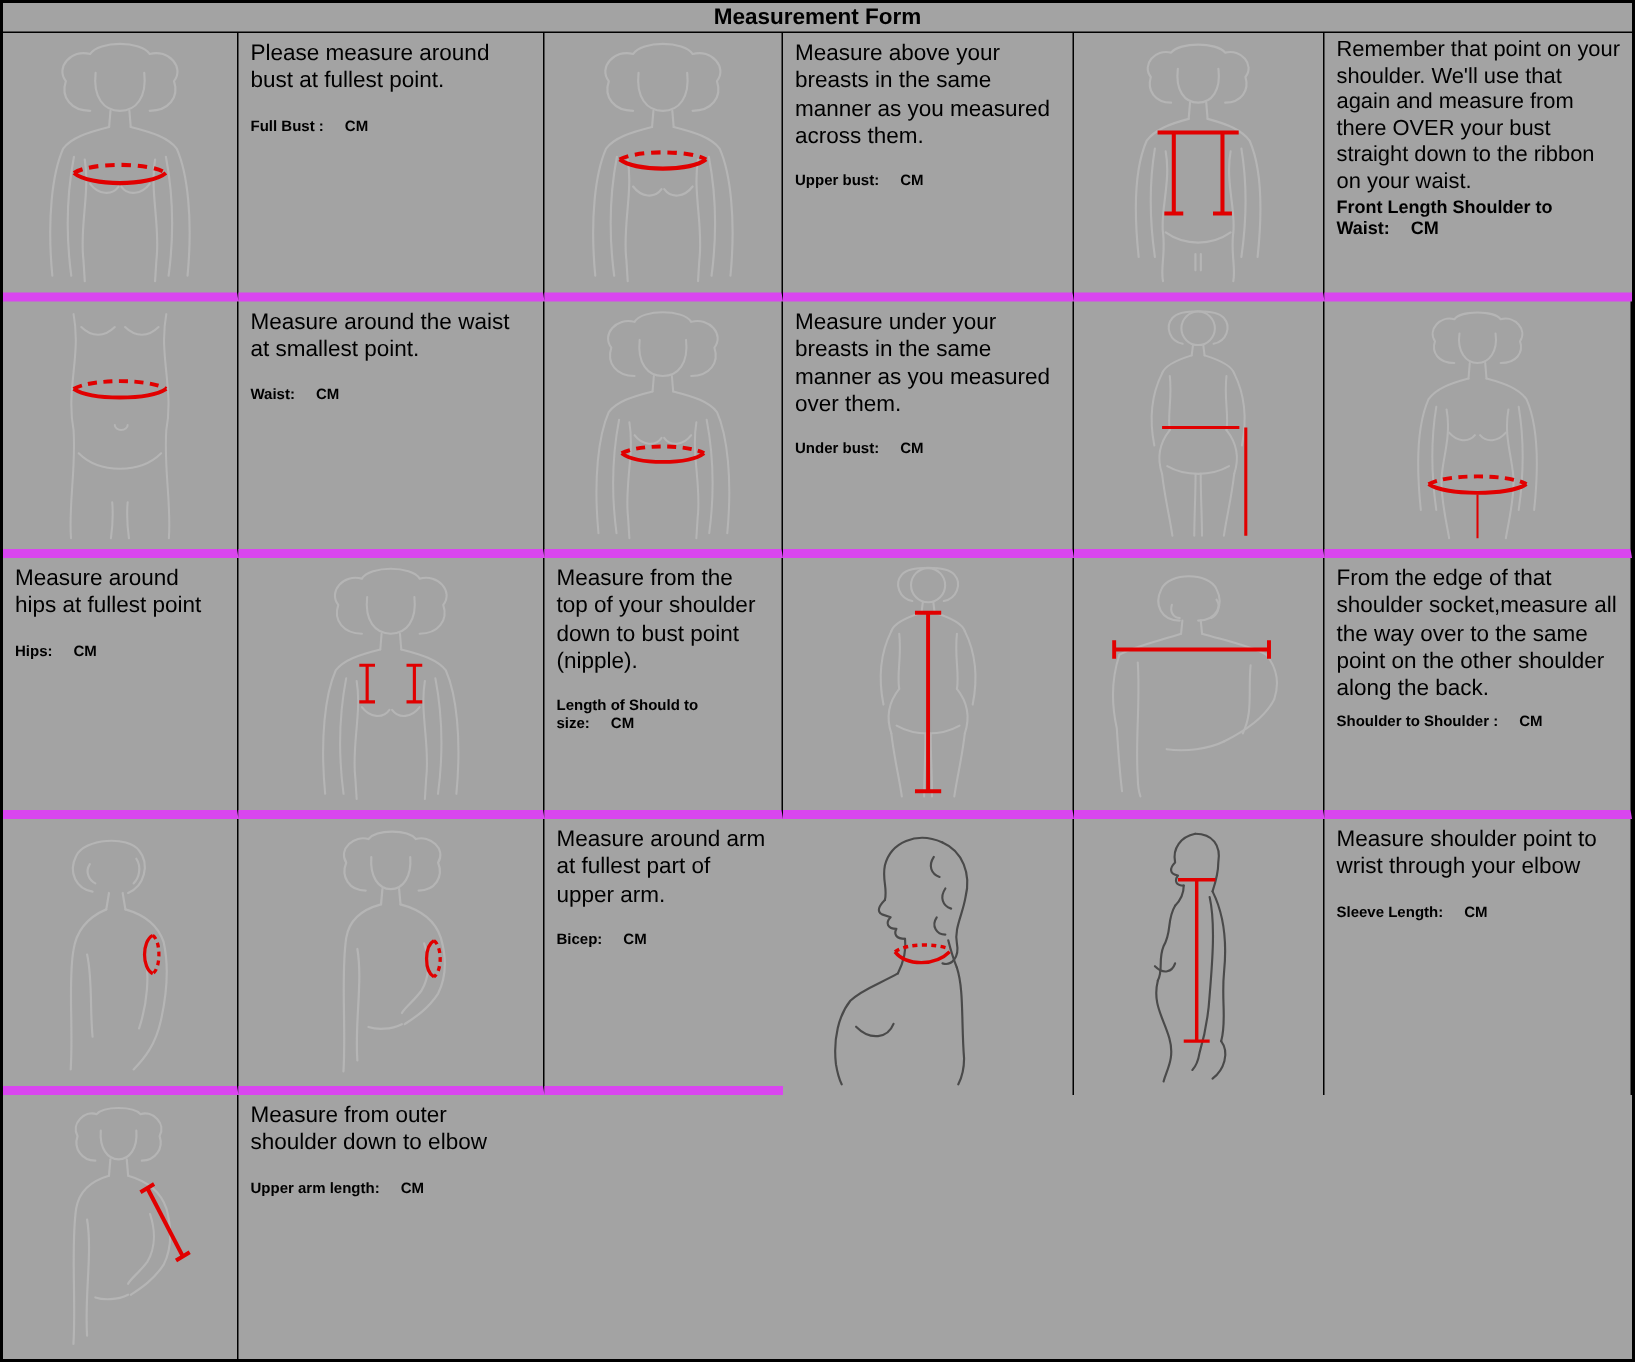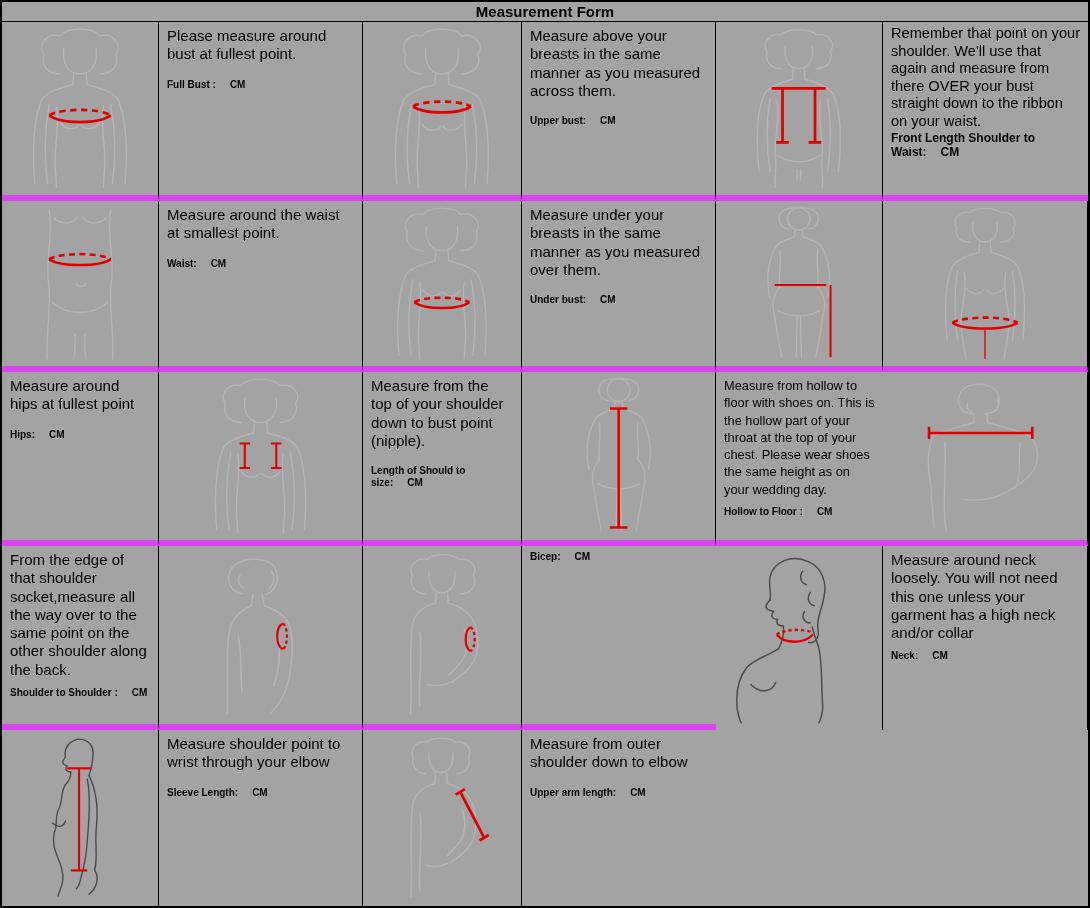--- a/index.html
+++ b/index.html
@@ -235,24 +235,20 @@
         <path d="M58,52 C60,70 56,82 58,94 M102,52 C100,70 104,82 102,94"></path>
         <path d="M58,94 C50,104 48,116 52,128 M102,94 C110,104 112,116 108,128"></path>
         <path d="M52,128 C54,146 58,162 60,176 M108,128 C106,146 102,162 100,176"></path>
         <path d="M78,128 C78,146 77,162 77,176 M82,128 C82,146 83,162 83,176"></path>
         <path d="M56,122 C70,130 90,130 104,122"></path>
       </g>
       <path class="red" d="M80,36 L80,172"></path>
       <path class="red" d="M70,36 L90,36 M70,172 L90,172"></path>
     </svg>
   </div>
-  <div class="cell tcell tight smalldesc lastcol">
-    <p class="desc">Measure from hollow to floor with shoes on. This is the hollow part of your throat at the top of your chest. Please wear shoes the same height as on your wedding day.</p>
-    <p class="label"><span>Hollow to Floor :</span><span class="unit">CM</span></p>
-  </div>
 
   <div class="cell fcell">
     <svg viewBox="0 0 160 180">
       <g class="sk">
         <path d="M66,42 C52,42 46,30 52,18 C58,5 88,5 94,18 C100,30 94,42 80,42"></path>
         <path d="M60,30 C58,36 62,40 66,40 M94,26 C98,32 94,38 90,40"></path>
         <path d="M68,42 L67,52 M82,42 L83,52"></path>
         <path d="M67,52 C48,58 30,62 20,68 M83,52 C104,58 122,62 132,68"></path>
         <path d="M20,68 C14,86 14,106 18,124 C19,140 20,156 22,172"></path>
         <path d="M132,68 C140,78 142,90 138,102 C130,118 112,128 100,134"></path>
@@ -295,44 +291,41 @@
         <path d="M87,56 C102,60 112,68 116,80 C120,94 120,108 114,120 C106,132 96,138 90,142"></path>
         <path d="M104,84 C108,96 108,108 102,118 C96,126 90,130 88,134"></path>
         <path d="M56,88 C60,112 54,140 56,168"></path>
         <path d="M88,142 C80,146 70,146 64,144"></path>
       </g>
       <path class="redm" d="M111,82 C104,86 104,104 111,108"></path>
       <path class="redm dashs" d="M111,82 C117,86 117,104 111,108"></path>
     </svg>
   </div>
   <div class="cell tcell lastcol">
+    <p class="desc">Measure around arm at fullest part of upper arm.</p>
     <p class="label"><span>Bicep:</span><span class="unit">CM</span></p>
   </div>
 
   <div class="cell fcell lastrow">
     <svg viewBox="0 0 160 180">
       <g class="skd">
         <path d="M90,10 C72,2 54,10 50,26 C48,36 52,42 50,50"></path>
         <path d="M50,50 C46,54 44,58 48,60 L54,62 C50,66 52,70 58,70 C56,74 58,77 64,77"></path>
         <path d="M90,10 C104,16 110,32 106,48 C104,60 98,70 100,80 C102,90 96,96 90,94"></path>
         <path d="M84,20 C80,26 82,32 88,34 M92,42 C88,48 90,54 96,56 M86,62 C82,68 86,74 92,74"></path>
         <path d="M64,77 C65,85 63,93 59,101"></path>
         <path d="M94,78 C96,86 98,92 100,97"></path>
         <path d="M59,101 C47,108 34,112 26,120 C18,130 14,146 16,164 C17,170 18,174 20,178"></path>
         <path d="M100,97 C105,112 103,136 105,160 C105,168 103,174 101,178"></path>
         <path d="M30,138 C40,148 52,146 56,136"></path>
       </g>
       <path class="redm dashs" d="M57,86 C65,80 85,80 95,84"></path>
       <path class="redm" d="M57,86 C65,96 85,96 95,86"></path>
     </svg>
   </div>
-  <div class="cell tcell tight lastrow">
-    <p class="desc">Measure around neck loosely. You will not need this one unless your garment has a high neck and/or collar</p>
-    <p class="label"><span>Neck:</span><span class="unit">CM</span></p>
-  </div>
 
   <div class="cell fcell lastrow">
     <svg viewBox="0 0 160 180">
       <g class="skd">
         <path d="M78,4 C68,6 62,14 64,24 C60,28 60,32 66,33 C63,37 65,40 70,40"></path>
         <path d="M78,4 C90,4 96,12 94,24 C94,32 92,38 90,44"></path>
         <path d="M70,40 C70,46 68,50 64,54"></path>
         <path d="M64,54 C58,64 62,72 56,82 C52,92 56,98 52,106"></path>
         <path d="M52,106 C48,122 56,132 60,146 C64,160 58,168 56,176"></path>
         <path d="M90,44 C98,60 100,80 98,100 C96,120 100,134 96,148"></path>

